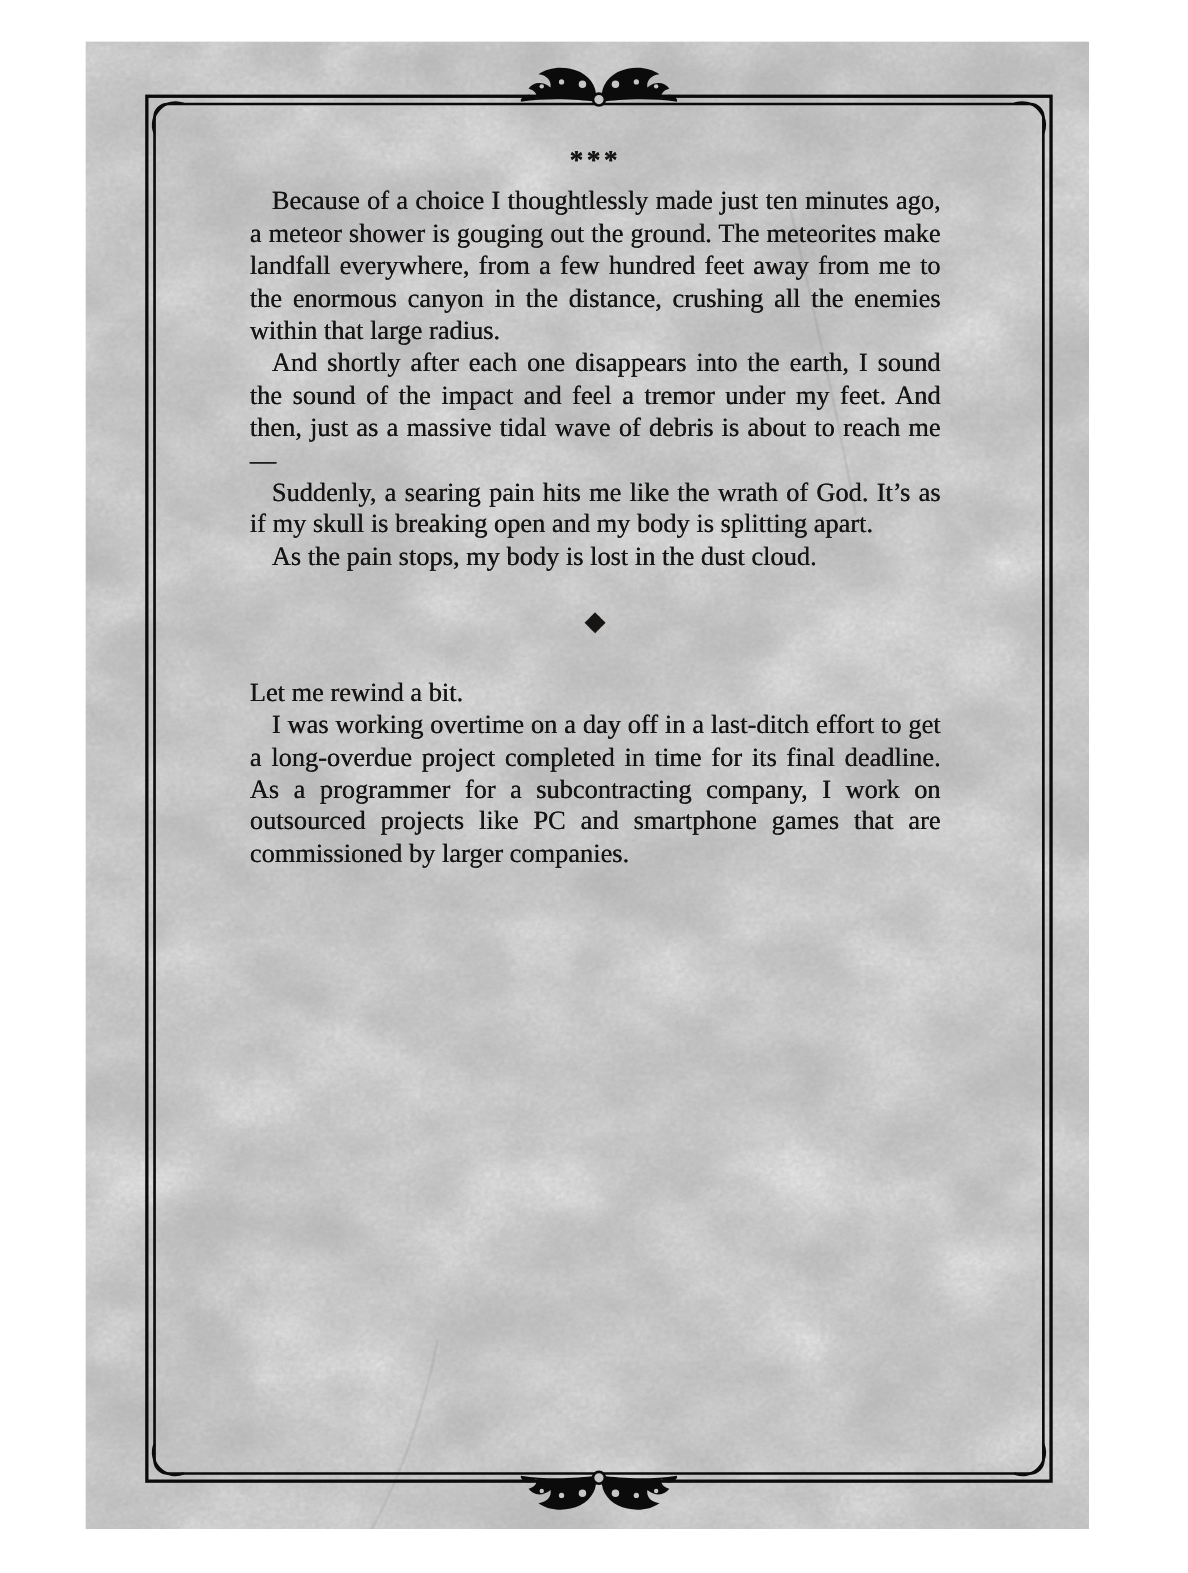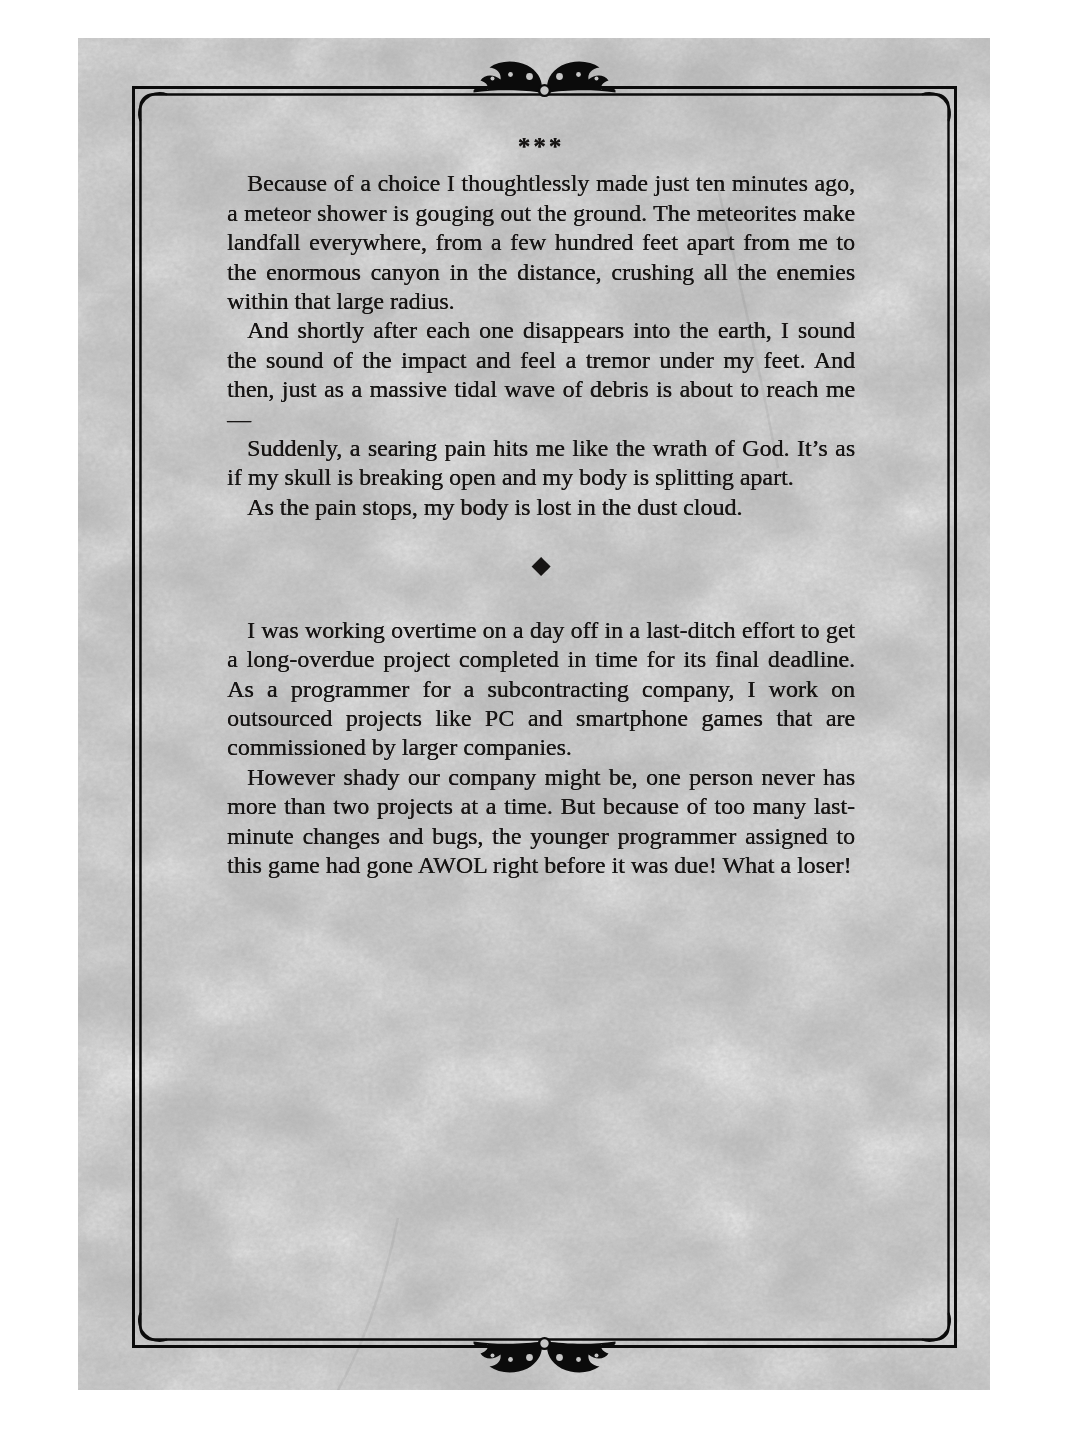--- a/index.html
+++ b/index.html
@@ -116,22 +116,22 @@
 
     <g transform="translate(544.5,1346.5) scale(1,-1)">
       <use href="#flourish-half"></use>
       <use href="#flourish-half" transform="scale(-1,1)"></use>
       <circle class="ring" cx="0" cy="3" r="5.4"></circle>
     </g>
   </svg>
 
   <div class="content">
       <div class="section-break">***</div>
-      <p class="para">Because of a choice I thoughtlessly made just ten minutes ago, a meteor shower is gouging out the ground. The meteorites make landfall everywhere, from a few hundred feet apart from me to the enormous canyon in the distance, crushing all the enemies within that large radius.</p>
+      <p class="para">Because of a choice I thoughtlessly made just ten minutes ago, a meteor shower is gouging out the ground. The meteorites make landfall everywhere, from a few hundred feet away from me to the enormous canyon in the distance, crushing all the enemies within that large radius.</p>
       <p class="para">And shortly after each one disappears into the earth, I sound the sound of the impact and feel a tremor under my feet. And then, just as a massive tidal wave of debris is about to reach me—</p>
       <p class="para">Suddenly, a searing pain hits me like the wrath of God. It’s as if my skull is breaking open and my body is splitting apart.</p>
       <p class="para">As the pain stops, my body is lost in the dust cloud.</p>
       <div class="divider">◆</div>
+      <p class="para noindent">Let me rewind a bit.</p>
       <p class="para">I was working overtime on a day off in a last-ditch effort to get a long-overdue project completed in time for its final deadline. As a programmer for a subcontracting company, I work on outsourced projects like PC and smartphone games that are commissioned by larger companies.</p>
-      <p class="para">However shady our company might be, one person never has more than two projects at a time. But because of too many last-minute changes and bugs, the younger programmer assigned to this game had gone AWOL right before it was due! What a loser!</p>
     </div>
 
 </div>
 
 </body></html>

